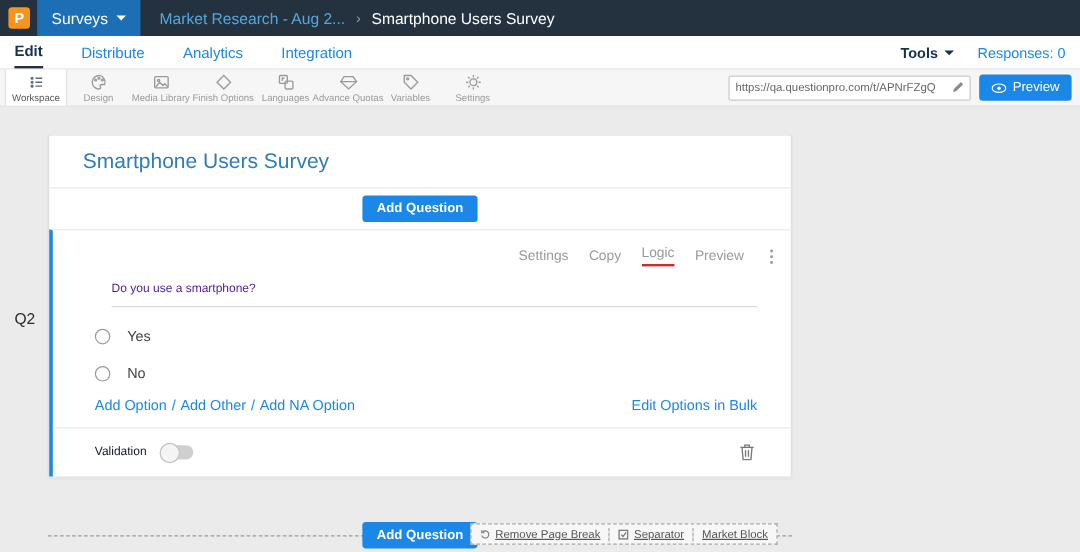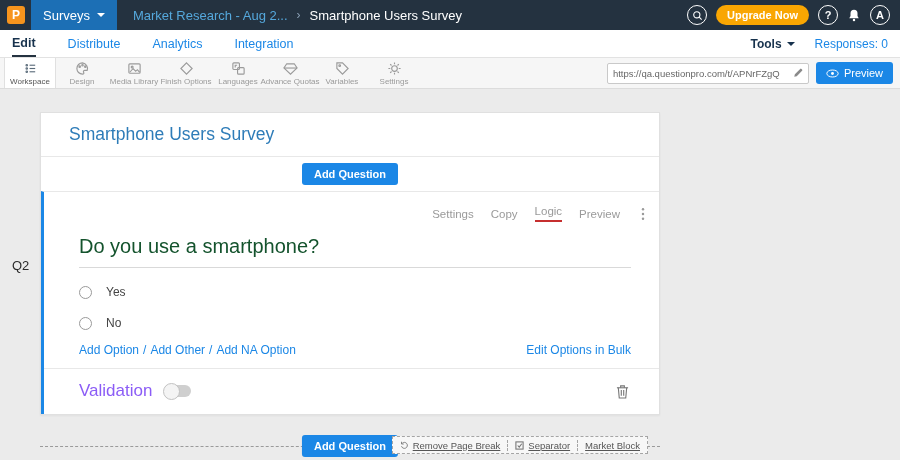--- a/index.html
+++ b/index.html
@@ -71,31 +71,31 @@
   .add-q-btn { display:inline-block; background:#1b87e6; color:#fff; border:none; border-radius:3px;
                padding:5px 12px; font-size:11px; font-weight:bold; cursor:pointer;
                font-family:"Liberation Sans",sans-serif; }
 
   .question-block { border-top:1px solid #e8e8e8; border-left:3px solid #1b87e6; }
   .q-actions { display:flex; justify-content:flex-end; align-items:center; gap:17px;
                padding:13px 14px 0 0; font-size:11.5px; color:#9a9a9a; }
   .q-action { cursor:pointer; }
   .q-action.logic { border-bottom:2px solid #c62f2f; padding-bottom:3px; }
   .kebab { margin-left:4px; cursor:pointer; display:flex; }
-  .q-text { margin:13px 28px 0 35px; border-bottom:1px solid #d9d9d9; padding-bottom:9px;
-            font-size:20px; color:#14532d; }
+  .q-text { margin:13px 28px 0 49px; border-bottom:1px solid #d9d9d9; padding-bottom:9px;
+            font-size:10px; color:#4c1d95; }
   .opt-row { display:flex; align-items:center; gap:14px; margin:17px 0 0 35px; }
   .radio { width:13px; height:13px; border:1px solid #9a9a9a; border-radius:50%; background:#fff; cursor:pointer; flex:0 0 13px; }
   .opt-label { font-size:12px; color:#444; }
   .links-row { display:flex; align-items:center; margin:13px 28px 0 35px; font-size:12px; color:#1b87e6; }
   .add-link { cursor:pointer; }
   .link-sep { margin:0 4px; color:#1b87e6; }
   .bulk-link { margin-left:auto; cursor:pointer; }
   .validation-row { display:flex; align-items:center; margin:0 30px 0 35px; padding:12px 0 13px 0; }
-  .validation-label { font-size:17px; color:#8b5cf6; }
+  .validation-label { font-size:10px; color:#0f172a; }
   .toggle { width:27px; height:12px; background:#cfcfcf; border-radius:7px; margin-left:12px;
             position:relative; cursor:pointer; }
   .toggle::after { content:''; position:absolute; left:-1px; top:-2px; width:15px; height:15px;
                    background:#f4f4f4; border:1px solid #c2c2c2; border-radius:50%; }
   .trash { margin-left:auto; cursor:pointer; display:flex; }
 
   
   .footer-row { position:absolute; left:40px; top:347px; width:620px; height:20px; }
   .footer-row::before { content:''; position:absolute; left:0; right:0; top:50%; border-top:1px dashed #9a9a9a; }
   .footer-addq { position:absolute; left:50%; transform:translateX(-50%); top:-1px; }
@@ -113,39 +113,20 @@
   <div class="topbar">
     <div class="logo">P</div>
     <div class="surveys-btn">
       <span>Surveys</span>
       <span class="caret"></span>
     </div>
     <div class="breadcrumb">
       <span class="bc-parent">Market Research - Aug 2...</span>
       <span class="bc-sep">›</span>
       <span class="bc-current">Smartphone Users Survey</span>
-    </div>
-    <div class="topbar-right">
-      <div class="circle-icon">
-        <svg width="11" height="11" viewBox="0 0 16 16" fill="none">
-          <circle cx="7" cy="7" r="4.5" stroke="#fff" stroke-width="1.6"></circle>
-          <line x1="10.5" y1="10.5" x2="14" y2="14" stroke="#fff" stroke-width="1.6"></line>
-        </svg>
-      </div>
-      <button class="upgrade-btn">Upgrade Now</button>
-      <div class="circle-icon">
-        <span class="help-circle">?</span>
-      </div>
-      <div style="display:flex;">
-        <svg width="14" height="15" viewBox="0 0 16 16">
-          <path d="M8 1.5a4 4 0 0 0-4 4v3.2L2.6 11h10.8L12 8.7V5.5a4 4 0 0 0-4-4z" fill="#fff"></path>
-          <circle cx="8" cy="13.2" r="1.4" fill="#fff"></circle>
-        </svg>
-      </div>
-      <div class="circle-icon avatar">A</div>
     </div>
   </div>
 
   <div class="navbar">
     <div class="nav-tabs">
       <div class="nav-tab active">Edit</div>
       <div class="nav-tab">Distribute</div>
       <div class="nav-tab">Analytics</div>
       <div class="nav-tab">Integration</div>
     </div>

